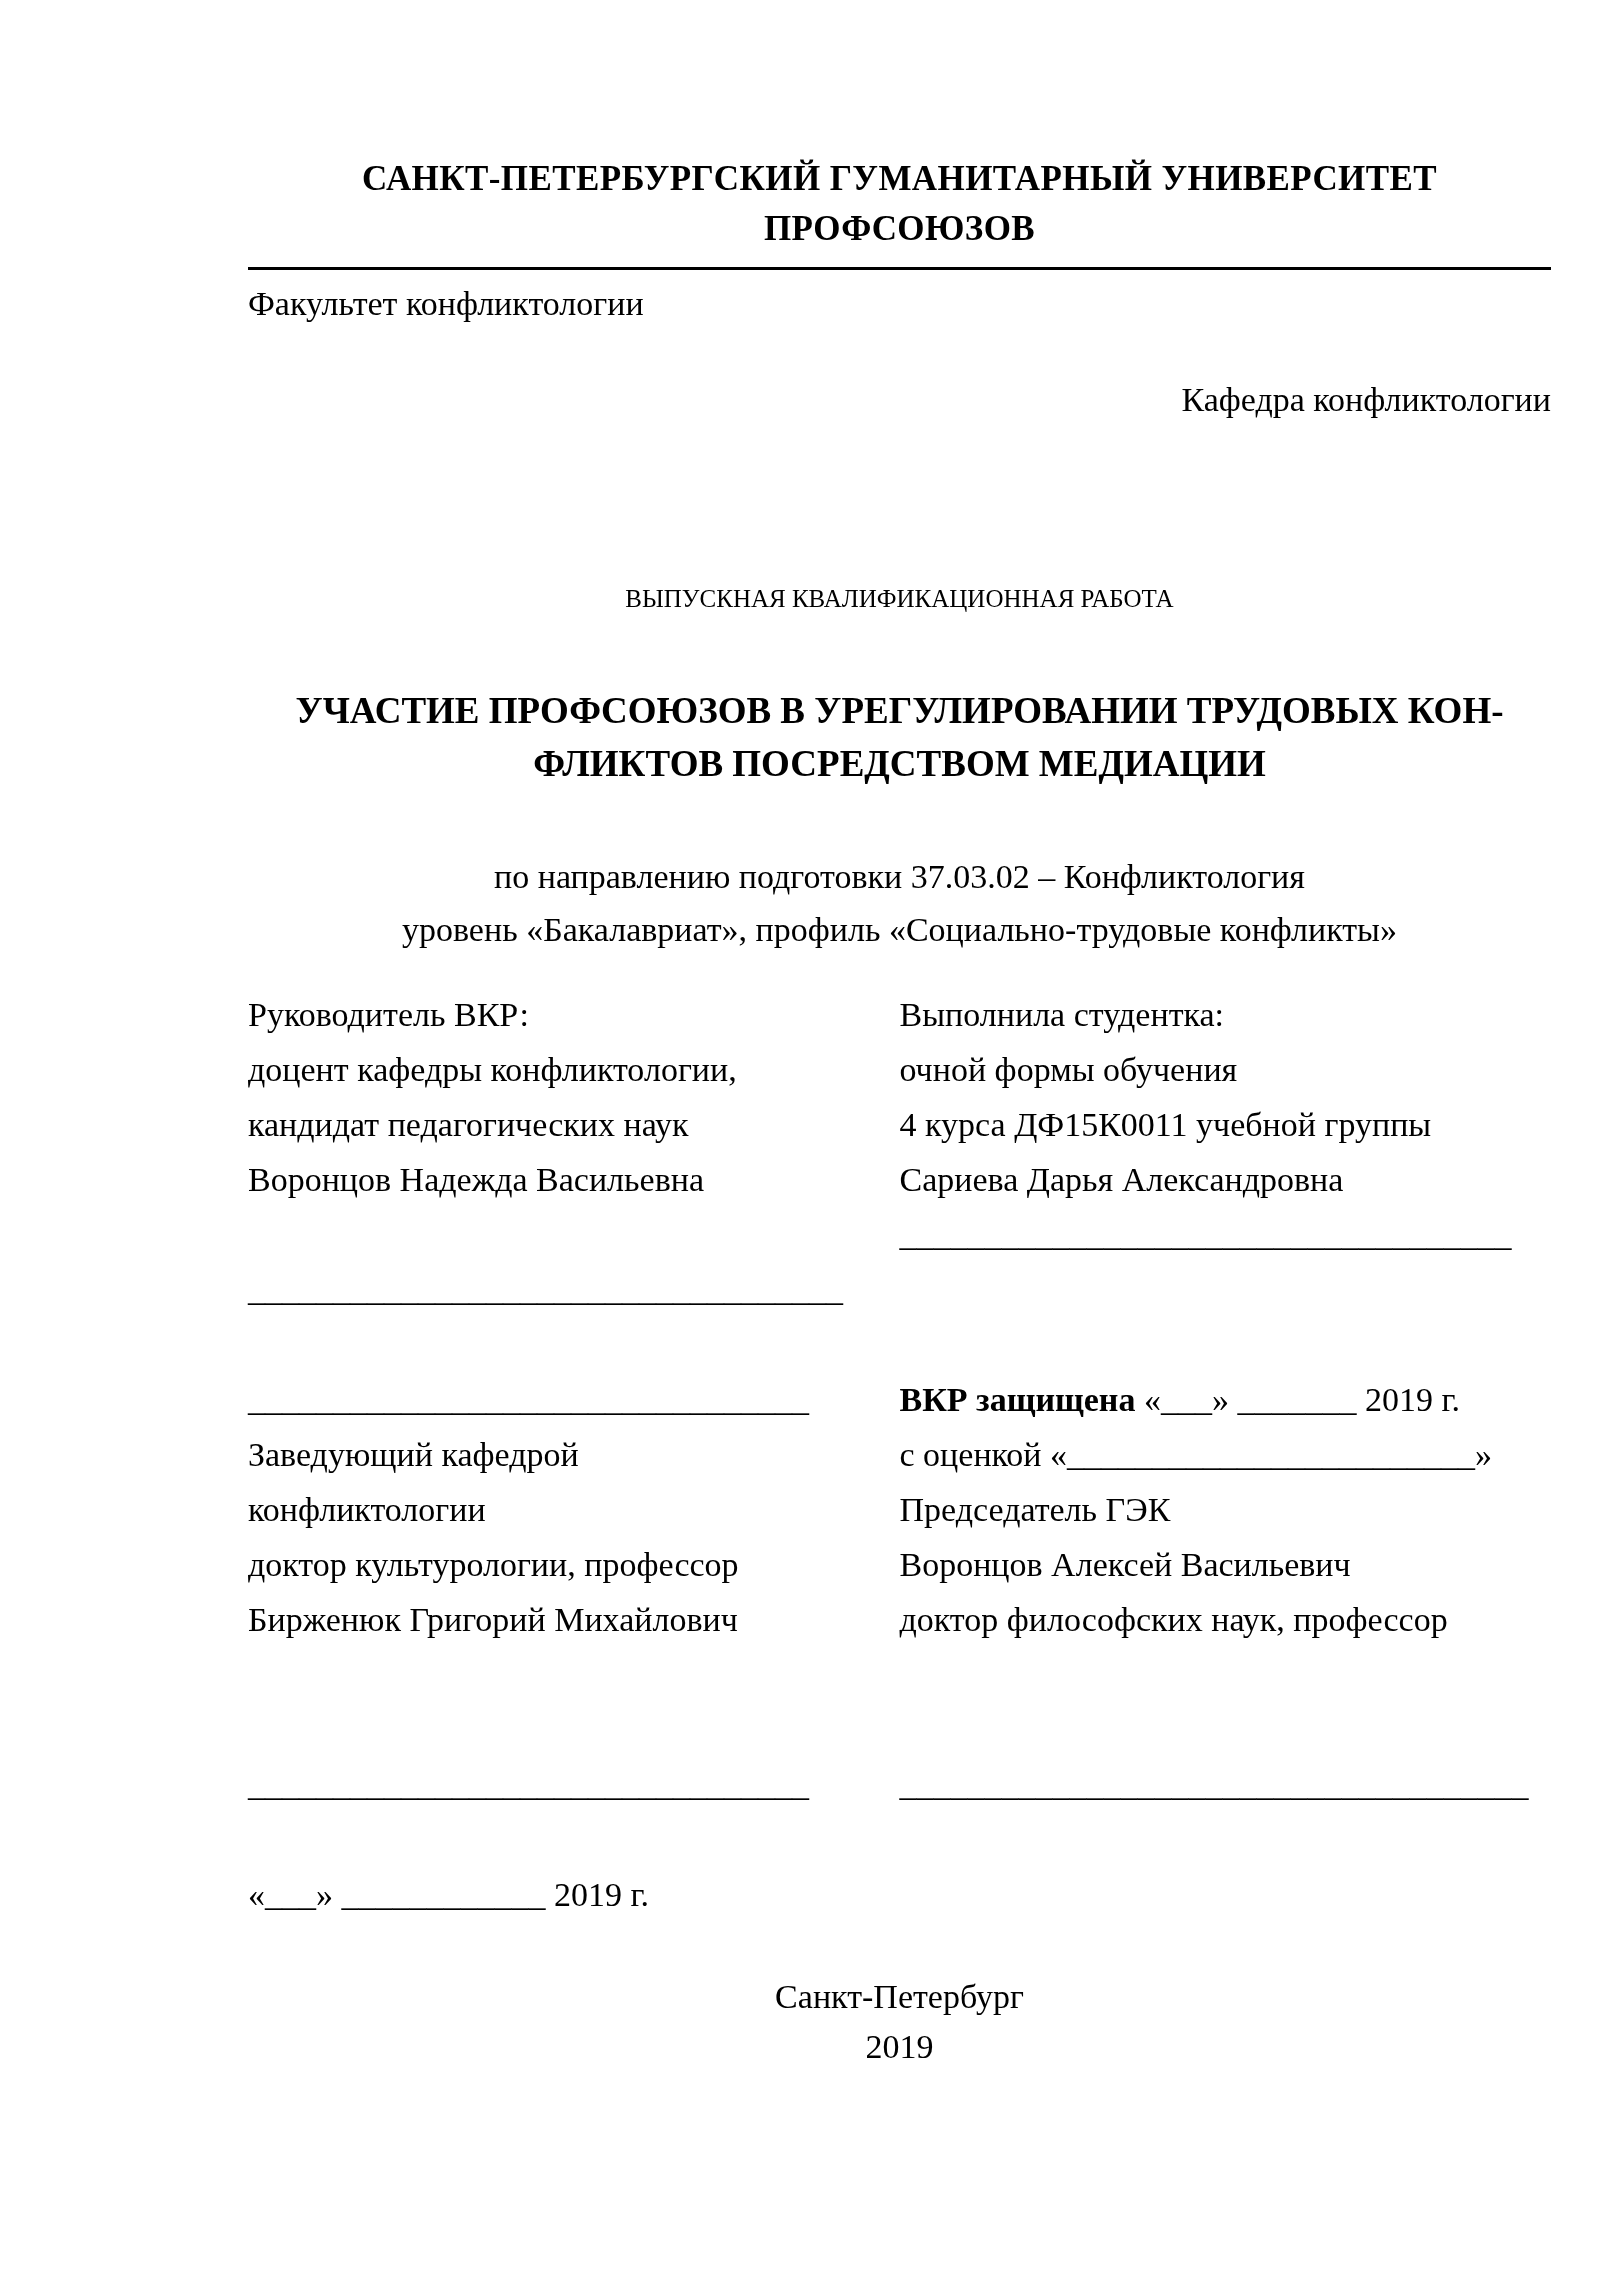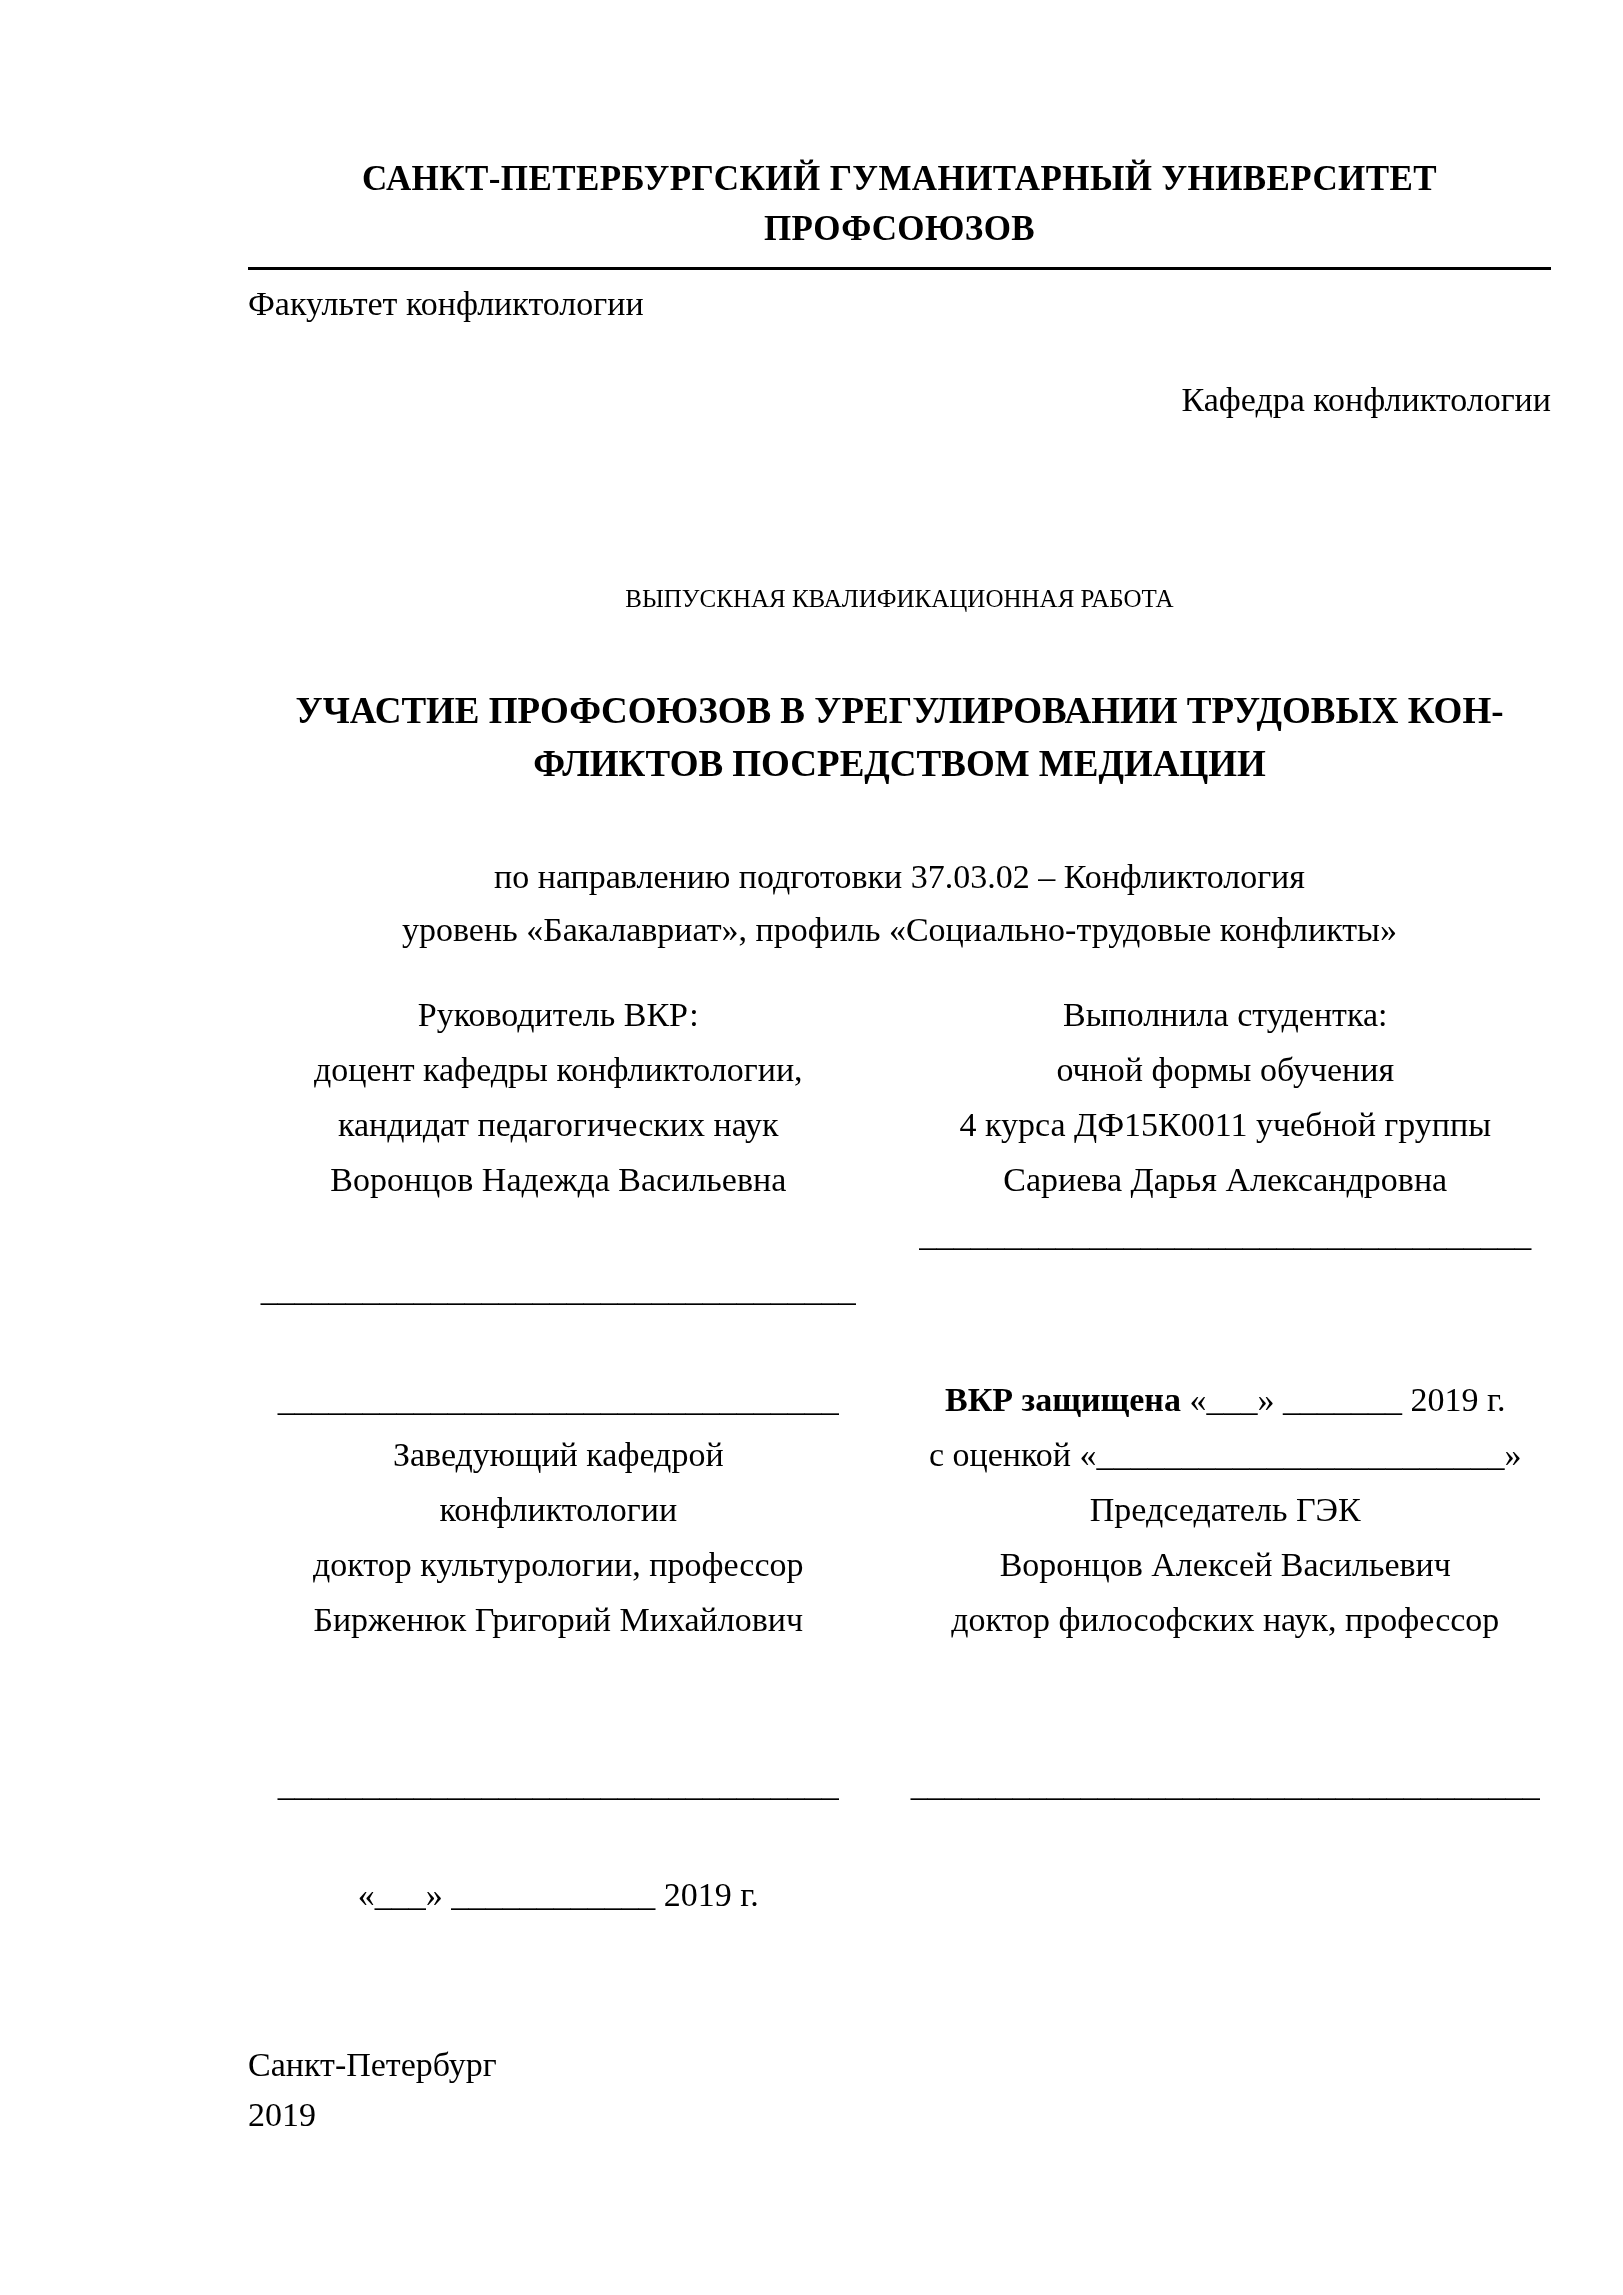--- a/index.html
+++ b/index.html
@@ -55,21 +55,20 @@
   }
   .program {
     text-align: center;
     margin-top: 60px;
     line-height: 53px;
   }
   .columns {
     display: flex;
     margin-top: 31px;
     line-height: 55px;
-    text-align: center;
   }
   .col {
     box-sizing: border-box;
   }
   .col.left {
     width: 50%;
     padding-right: 31px;
   }
   .col.right {
     width: 50%;
@@ -78,22 +77,22 @@
     min-height: 55px;
     white-space: nowrap;
   }
   .spacer {
     height: 55px;
   }
   .b {
     font-weight: bold;
   }
   .footer {
-    text-align: left;
-    margin-top: 118px;
+    text-align: center;
+    margin-top: 50px;
     line-height: 50px;
   }
 </style>
 </head>
 <body>
 
 <div class="page">
 
   <div class="header">САНКТ-ПЕТЕРБУРГСКИЙ ГУМАНИТАРНЫЙ УНИВЕРСИТЕТ ПРОФСОЮЗОВ</div>
 

